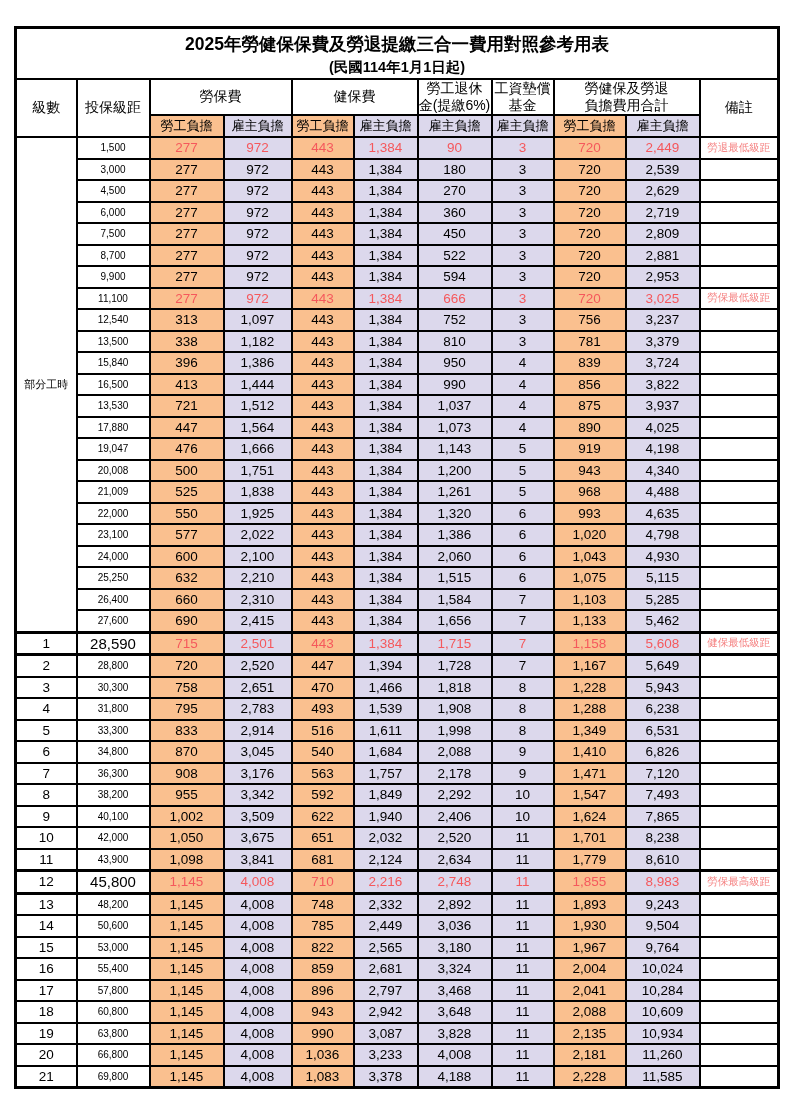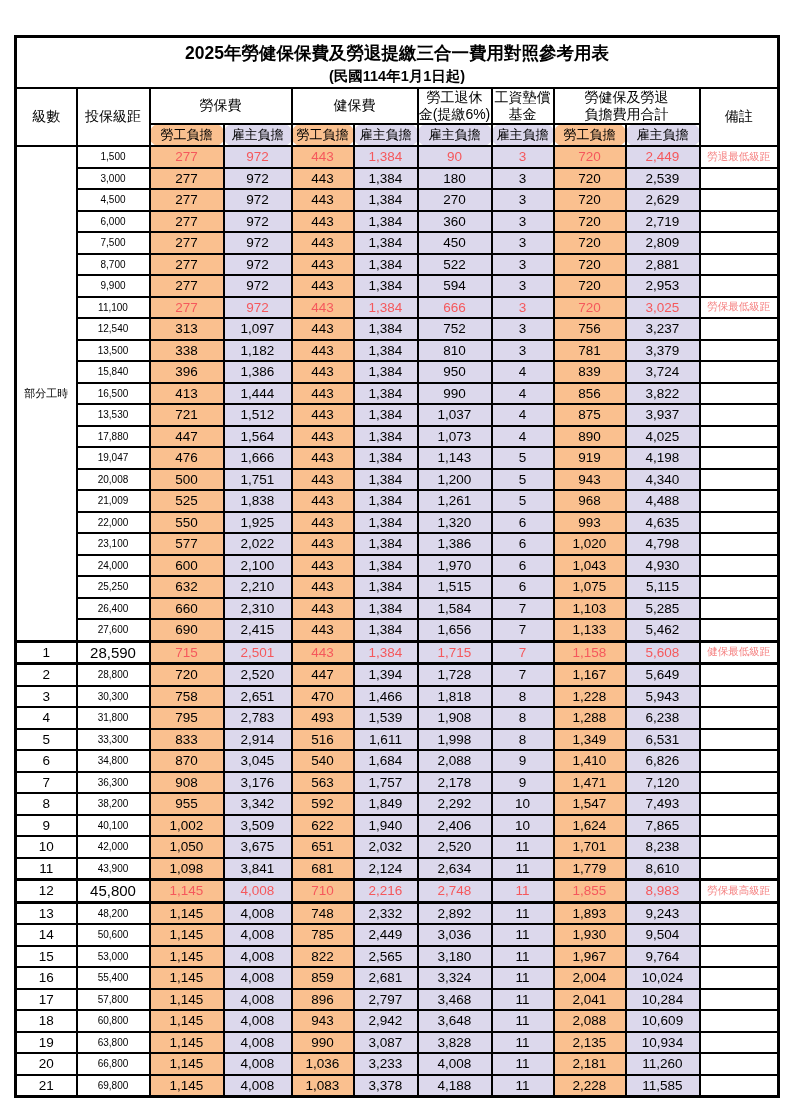--- a/index.html
+++ b/index.html
@@ -6,21 +6,21 @@
     margin: 0;
     padding: 0;
     background: #ffffff;
   }
   body {
     width: 791px;
     height: 1120px;
     font-family: "Liberation Sans", "DejaVu Sans", sans-serif;
   }
   .page {
-    padding: 35px 14px 0 14px;
+    padding: 26px 14px 0 14px;
   }
   table.fee-table {
     border-collapse: collapse;
     table-layout: fixed;
     width: 763px;
     border: 3px solid #000;
     color: #000;
   }
   th, td {
     border: 2px solid #000;
@@ -28,21 +28,21 @@
     vertical-align: middle;
     padding: 0;
     overflow: hidden;
     white-space: nowrap;
   }
   .title-cell { height: 49px; background: #fff; }
   .title-line1 { font-size: 17.5px; font-weight: bold; line-height: 26px; }
   .title-line2 { font-size: 14.5px; font-weight: bold; line-height: 20px; }
   tr.group-row th { height: 34px; font-weight: normal; font-size: 14px; background: #fff; }
   tr.group-row th div { line-height: 17px; }
-  tr.sub-row th { height: 20px; font-weight: normal; font-size: 13px; border-radius: 9px; }
+  tr.sub-row th { height: 20px; font-weight: normal; font-size: 13px; }
   tbody td { height: 19.5px; font-size: 13.5px; }
   .c-or { background: #FAC08F; }
   .c-lav { background: #DCD8EC; }
   .bracket-cell { font-size: 10px; }
   td.bold-bracket { font-weight: normal; font-size: 15px; }
   .level-cell { font-size: 13.5px; background: #fff; }
   .part-time-cell { font-size: 11px; background: #fff; }
   td.remark-cell { font-size: 10.5px; color: #F58282; background: #fff; }
   tr.red td.data { color: #F5585C; }
   tr.thick td { border-top-width: 3px; border-bottom-width: 3px; }
@@ -331,21 +331,21 @@
           <td class="c-or data">1,020</td>
           <td class="c-lav data">4,798</td>
           <td class="remark-cell"></td>
         </tr>
         <tr>
           <td class="bracket-cell">24,000</td>
           <td class="c-or data">600</td>
           <td class="c-lav data">2,100</td>
           <td class="c-or data">443</td>
           <td class="c-lav data">1,384</td>
-          <td class="c-lav data">1,970</td>
+          <td class="c-lav data">2,060</td>
           <td class="c-lav data">6</td>
           <td class="c-or data">1,043</td>
           <td class="c-lav data">4,930</td>
           <td class="remark-cell"></td>
         </tr>
         <tr>
           <td class="bracket-cell">25,250</td>
           <td class="c-or data">632</td>
           <td class="c-lav data">2,210</td>
           <td class="c-or data">443</td>

